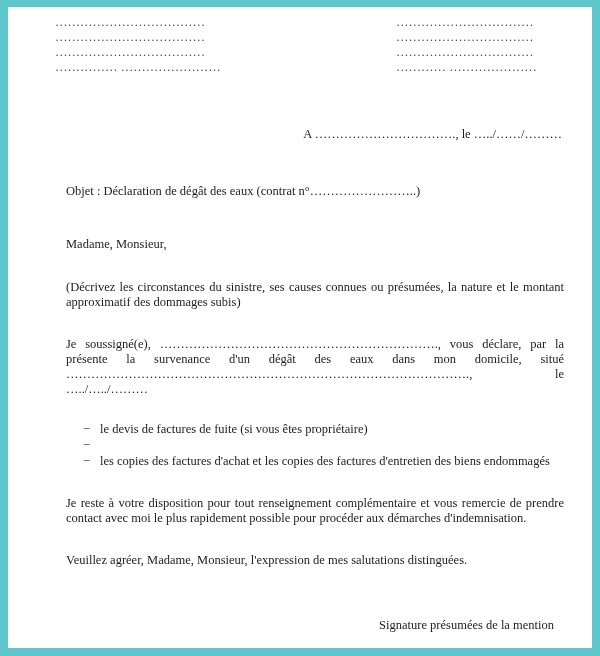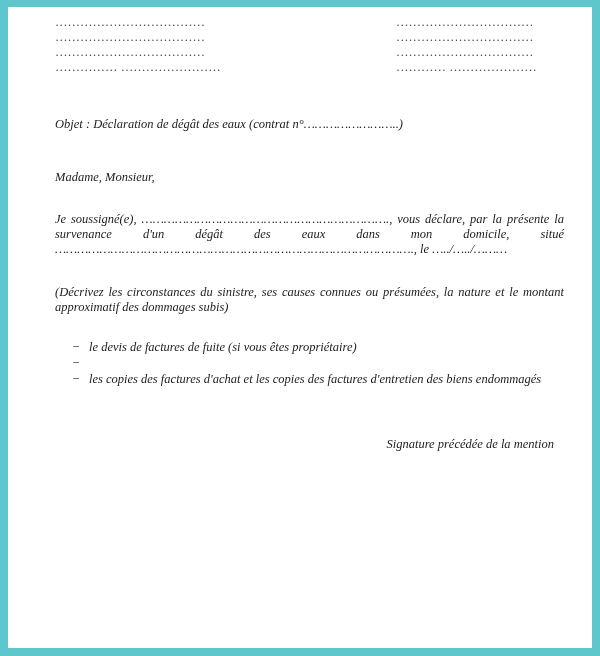--- a/index.html
+++ b/index.html
@@ -40,21 +40,21 @@
     width: 172px;
   }
   .addr-right {
     width: 152px;
     margin-right: 16px;
   }
   .addr-line {
     color: #4a4a4a;
   }
   .body-text {
-    font-style: italic;
+    margin-left: 11px;
   }
   .date-line {
     width: fit-content;
     margin-left: auto;
     margin-right: 2px;
     margin-top: 52px;
     white-space: nowrap;
   }
   .subject-line {
     margin-top: 42px;
@@ -112,49 +112,52 @@
       <div class="addr-line">……………  ……………………</div>
     </div>
     <div class="addr-block addr-right">
       <div class="addr-line">……………………………</div>
       <div class="addr-line">……………………………</div>
       <div class="addr-line">……………………………</div>
       <div class="addr-line">…………  …………………</div>
     </div>
   </div>
 
+  <div class="date-line">A ……………………………., le …../……/………</div>
 
   <div class="body-text">
 
     <div class="subject-line">Objet : Déclaration de dégât des eaux (contrat n°……………………..)</div>
 
     <div class="salutation">Madame, Monsieur,</div>
 
+    <div class="para para-instruction">(Décrivez les circonstances du sinistre, ses causes connues ou présumées, la nature et le montant approximatif des dommages subis)</div>
+
     <div class="para para-declaration">Je soussigné(e), …………………………………………………………., vous déclare, par la présente la survenance d'un dégât des eaux dans mon domicile, situé ……………………………………………………………………………………., le …../…../………</div>
-
-    <div class="para para-instruction">(Décrivez les circonstances du sinistre, ses causes connues ou présumées, la nature et le montant approximatif des dommages subis)</div>
 
     <div class="attachments">
       <div class="attachment-list">
         <div class="attachment-item">
           <span class="dash">−</span>
           <span>le devis de factures de fuite (si vous êtes propriétaire)</span>
         </div>
         <div class="attachment-item">
           <span class="dash">−</span>
         </div>
         <div class="attachment-item">
           <span class="dash">−</span>
           <span>les copies des factures d'achat et les copies des factures d'entretien des biens endommagés</span>
         </div>
       </div>
     </div>
 
+    <div class="para para-availability">Je reste à votre disposition pour tout renseignement complémentaire et vous remercie de prendre contact avec moi le plus rapidement possible pour procéder aux démarches d'indemnisation.</div>
 
+    <div class="closing">Veuillez agréer, Madame, Monsieur, l'expression de mes salutations distinguées.</div>
 
     <div class="signature-note">
-      <div>Signature précédée de la mention</div>
+      <div>Signature présumées de la mention</div>
 
     </div>
 
   </div>
 
 </div>
 
 </body></html>

